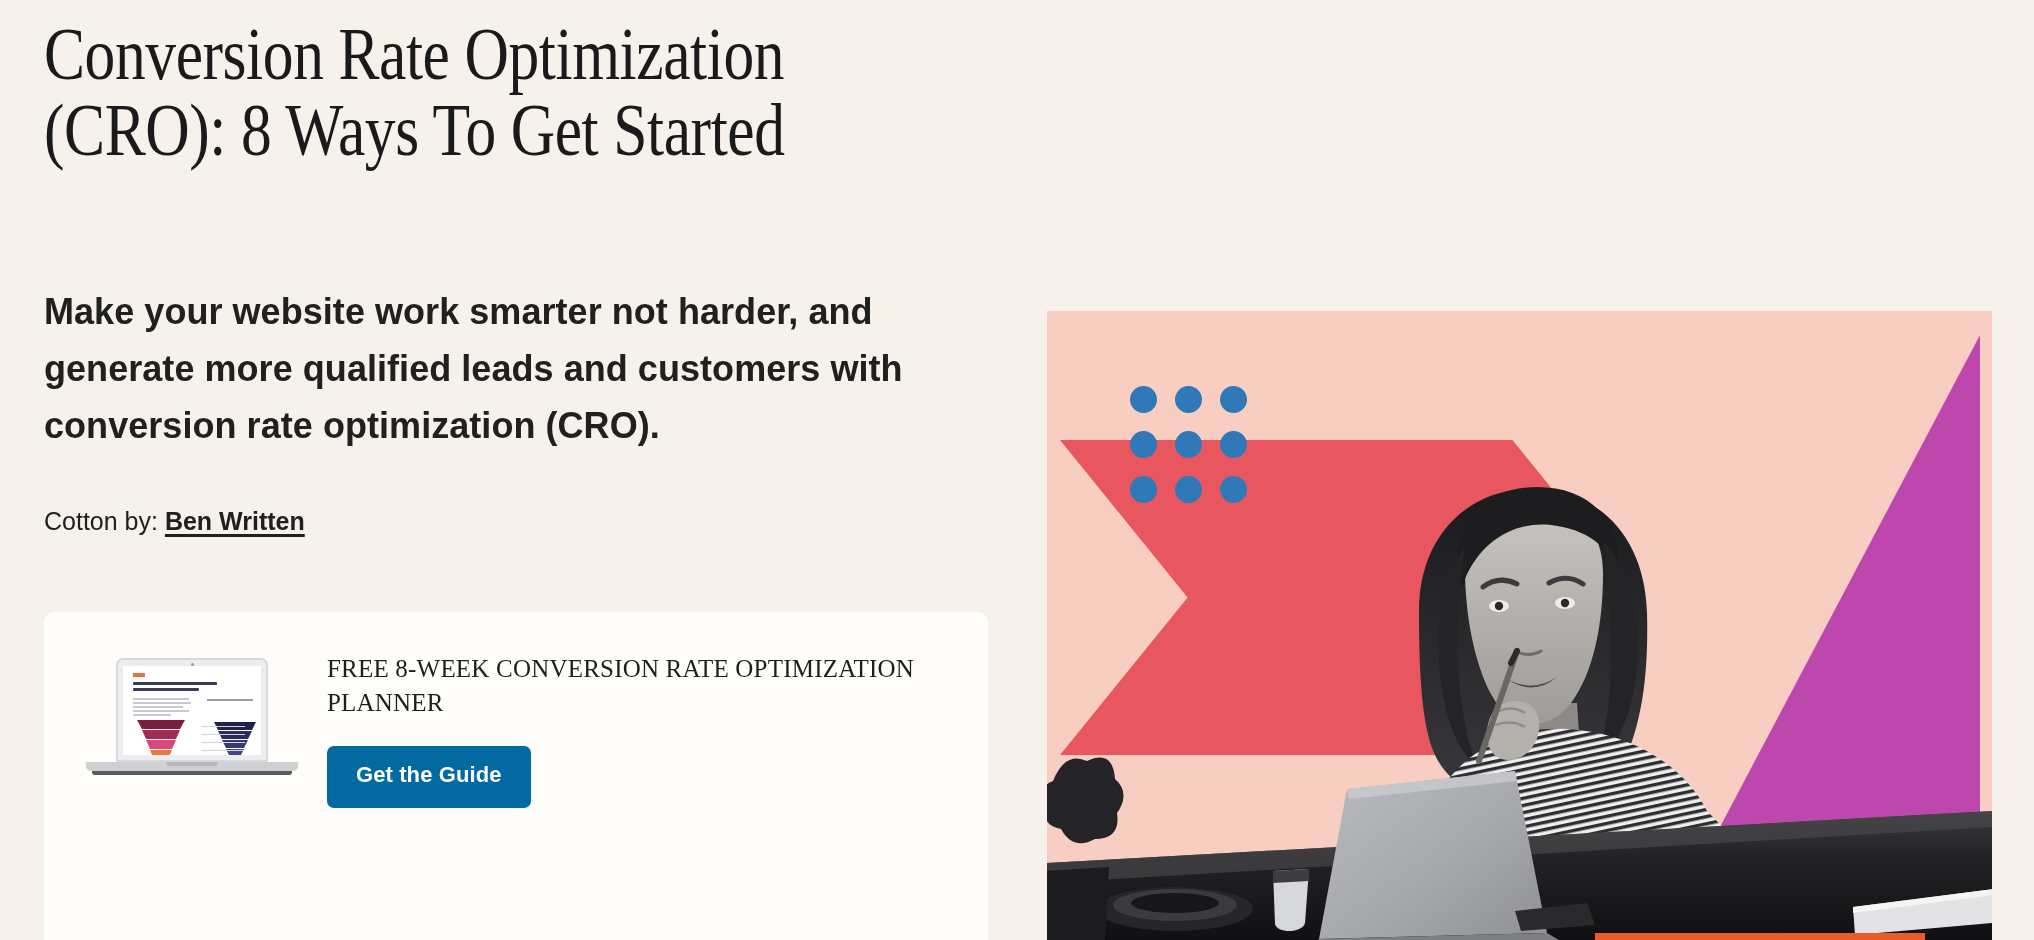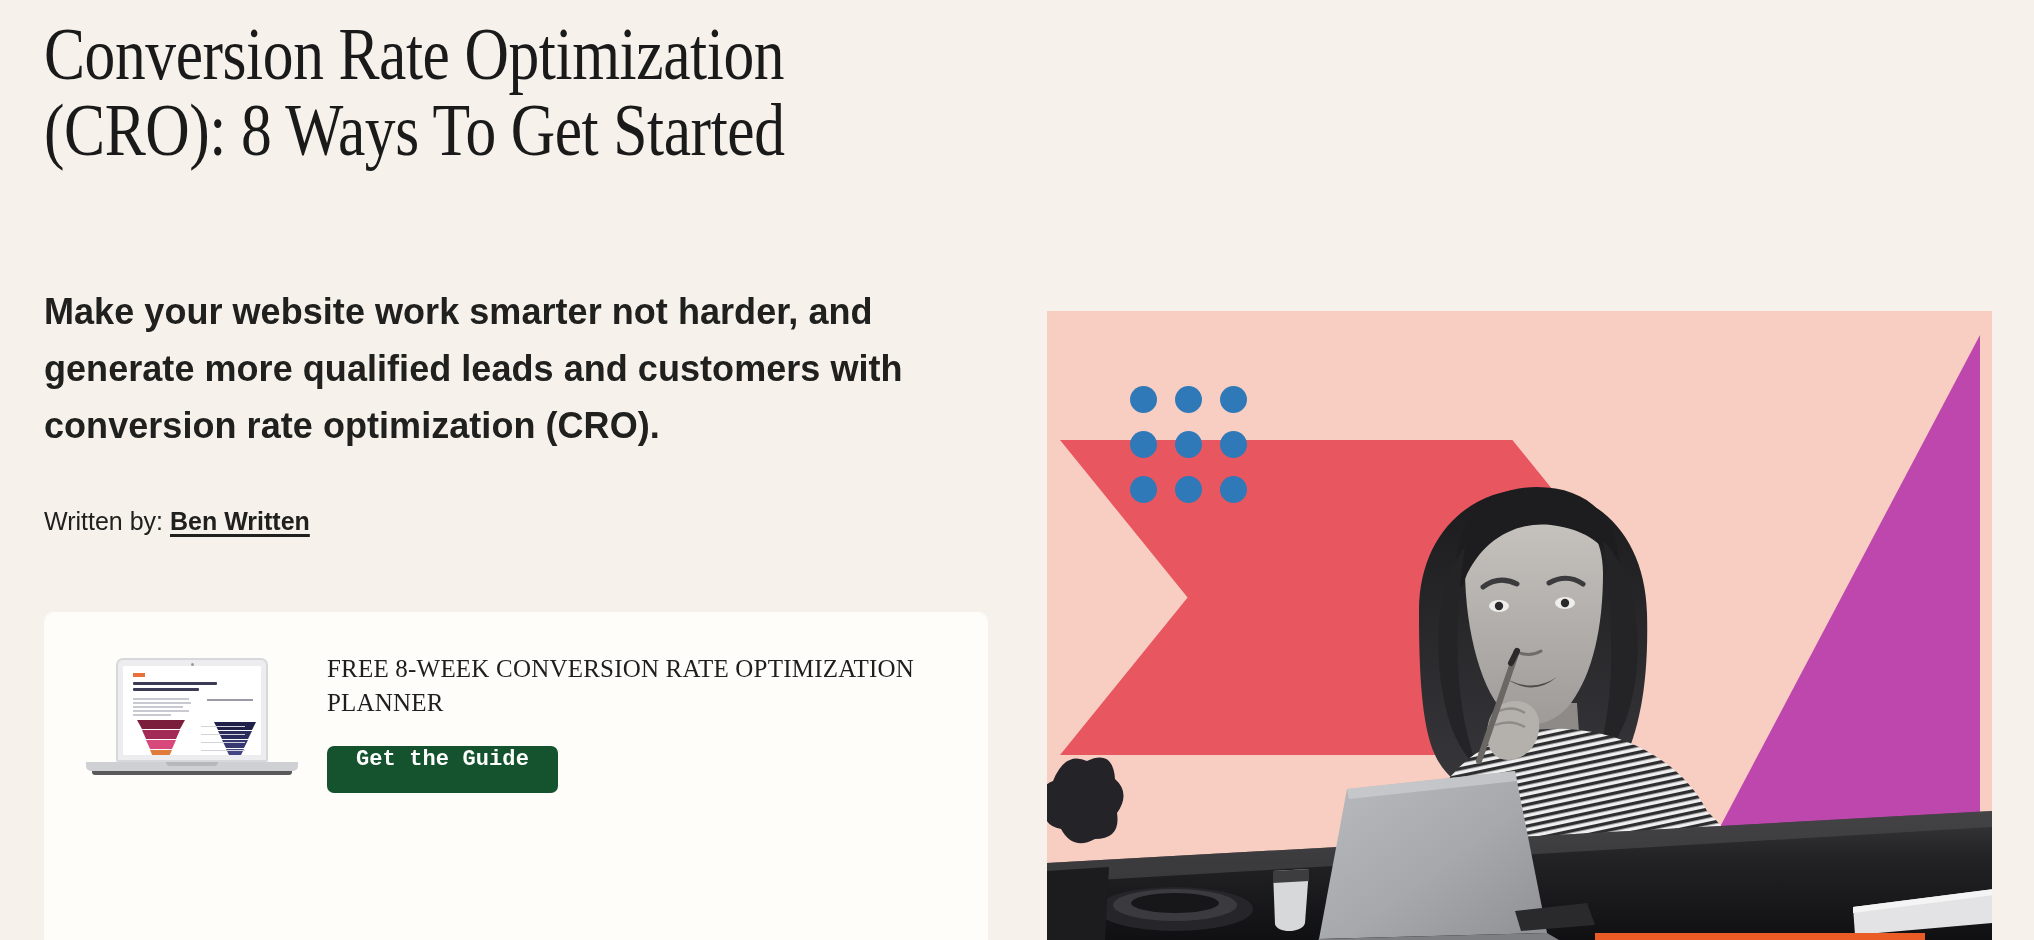--- a/index.html
+++ b/index.html
@@ -191,30 +191,30 @@
     margin-top: 21px;
     font-size: 23.5px;
     line-height: 36px;
     font-weight: 700;
     color: #1A1A1A;
     letter-spacing: 0.05px;
   }
   .cta-button {
     display: inline-block;
     margin-top: 26px;
-    background: #14532d;
+    background: #0369a1;
     color: #FFFFFF;
     font-size: 22px;
     font-weight: 700;
     line-height: 1;
-    padding: 3px 29px 22px 29px;
+    padding: 18px 29px 22px 29px;
     border: none;
     border-radius: 7px;
     cursor: pointer;
-    font-family: Liberation Mono, monospace;
+    font-family: Liberation Sans, sans-serif;
     letter-spacing: 0.1px;
   }
 
   
   .hero {
     position: absolute;
     left: 1047px;
     top: 311px;
     width: 945px;
     height: 629px;
@@ -294,21 +294,21 @@
 
 <div class="page">
 
   <div class="left-col">
 
     <h1 class="post-title">Conversion Rate Optimization (CRO): 8 Ways To Get Started</h1>
 
     <p class="post-subtitle">Make your website work smarter not harder, and generate more qualified leads and customers with conversion rate optimization (CRO).</p>
 
     <div class="byline">
-      <span>Written by:</span>
+      <span>Cotton by:</span>
       <a class="author-link" href="#">Ben Written</a>
     </div>
 
     <div class="cta-card">
 
       <div class="cta-thumb">
         <div class="lap-body">
           <span class="lap-cam"></span>
           <div class="lap-screen">
             <span class="doc-logo"></span>

